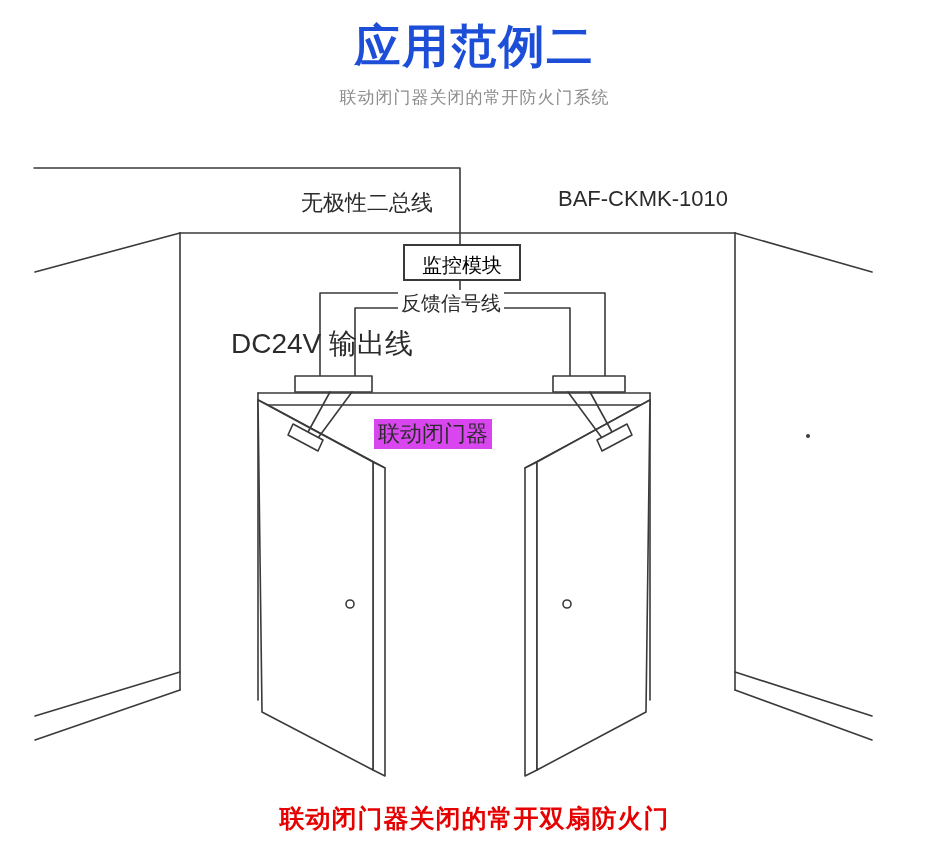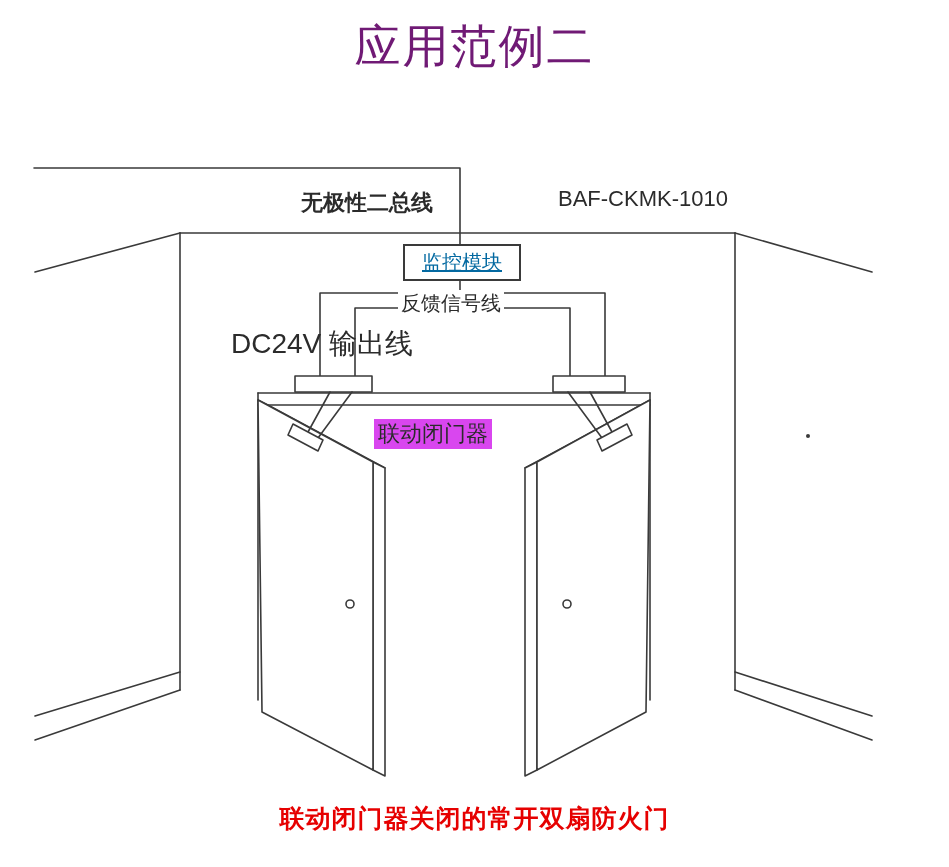--- a/index.html
+++ b/index.html
@@ -6,30 +6,30 @@
   #page{
     position:relative;
     width:949px;height:867px;
     background:#ffffff;
     font-family:"Liberation Sans","DejaVu Sans",sans-serif;
     overflow:hidden;
   }
   #diagram-svg{position:absolute;left:0;top:0;}
   .lbl{position:absolute;color:#2b2b2b;white-space:nowrap;}
   .centered{left:0;width:100%;text-align:center;}
-  #page-title{top:16px;font-size:46px;font-weight:400;color:#701a75;letter-spacing:2px;}
+  #page-title{top:16px;font-size:46px;font-weight:700;color:#1d4ed8;letter-spacing:2px;}
   #page-subtitle{top:86px;font-size:17px;color:#8C8C8C;letter-spacing:1px;}
   #connect-label{left:34px;top:134px;font-size:22px;}
-  #bus-label{left:298px;top:188px;font-size:22px;background:#fff;padding:0 3px;font-weight:bold;}
+  #bus-label{left:298px;top:188px;font-size:22px;background:#fff;padding:0 3px;}
   #model-label{left:558px;top:186px;font-size:22px;}
   #module-box{
     position:absolute;left:403px;top:244px;width:114px;height:33px;
     border:2px solid #3A3A3A;background:#fff;
-    display:flex;align-items:center;justify-content:center;
-    font-size:20px;color:#0369a1;text-decoration:underline;
+    display:flex;align-items:flex-end;justify-content:center;
+    font-size:20px;color:#000000;
   }
   #feedback-label{left:398px;top:290px;font-size:20px;background:#fff;padding:0 3px;}
   #dc24v-label{left:231px;top:325px;font-size:28px;}
   #closer-label{left:374px;top:419px;font-size:22px;background:#d946ef;padding:0 4px;}
   #bottom-caption{top:802px;font-size:25px;font-weight:700;color:#E60000;letter-spacing:1px;}
 </style>
 </head>
 <body>
 
 <div id="page">
@@ -95,20 +95,21 @@
       <path d="M590 392 L612 432"></path>
       <path d="M568 392 L602 438"></path>
       <polygon points="627,424 597,440 602,451 632,435" fill="#ffffff"></polygon>
     </g>
 
     <circle cx="808" cy="436" r="2" fill="#3A3A3A" stroke="none"></circle>
   </svg>
 
   <div id="page-title" class="lbl centered">应用范例二</div>
 
+  <div id="page-subtitle" class="lbl centered">联动闭门器关闭的常开防火门系统</div>
 
 
   <div id="bus-label" class="lbl">无极性二总线</div>
 
   <div id="model-label" class="lbl">BAF-CKMK-1010</div>
 
   <div id="module-box">
     <span>监控模块</span>
   </div>
 

